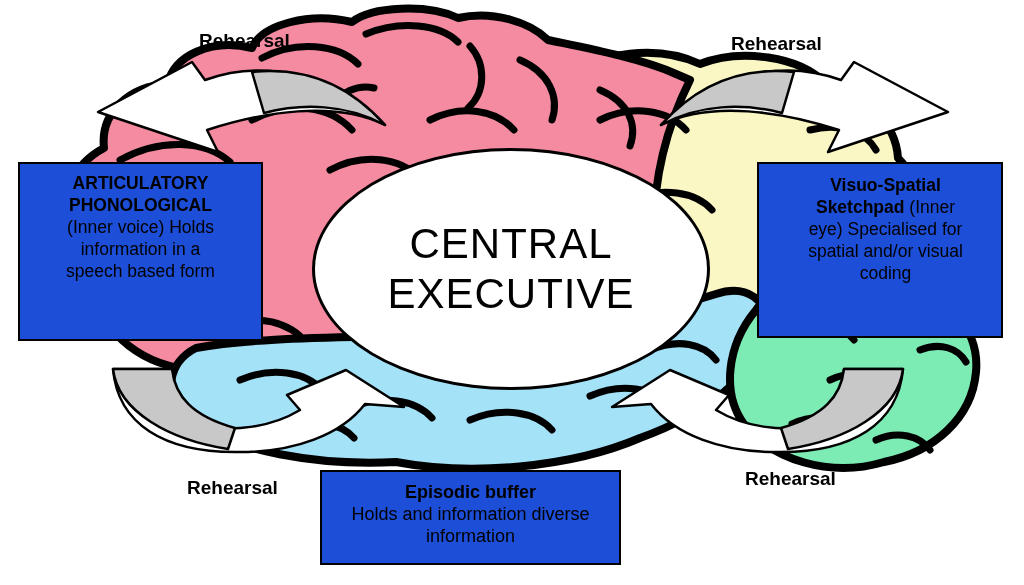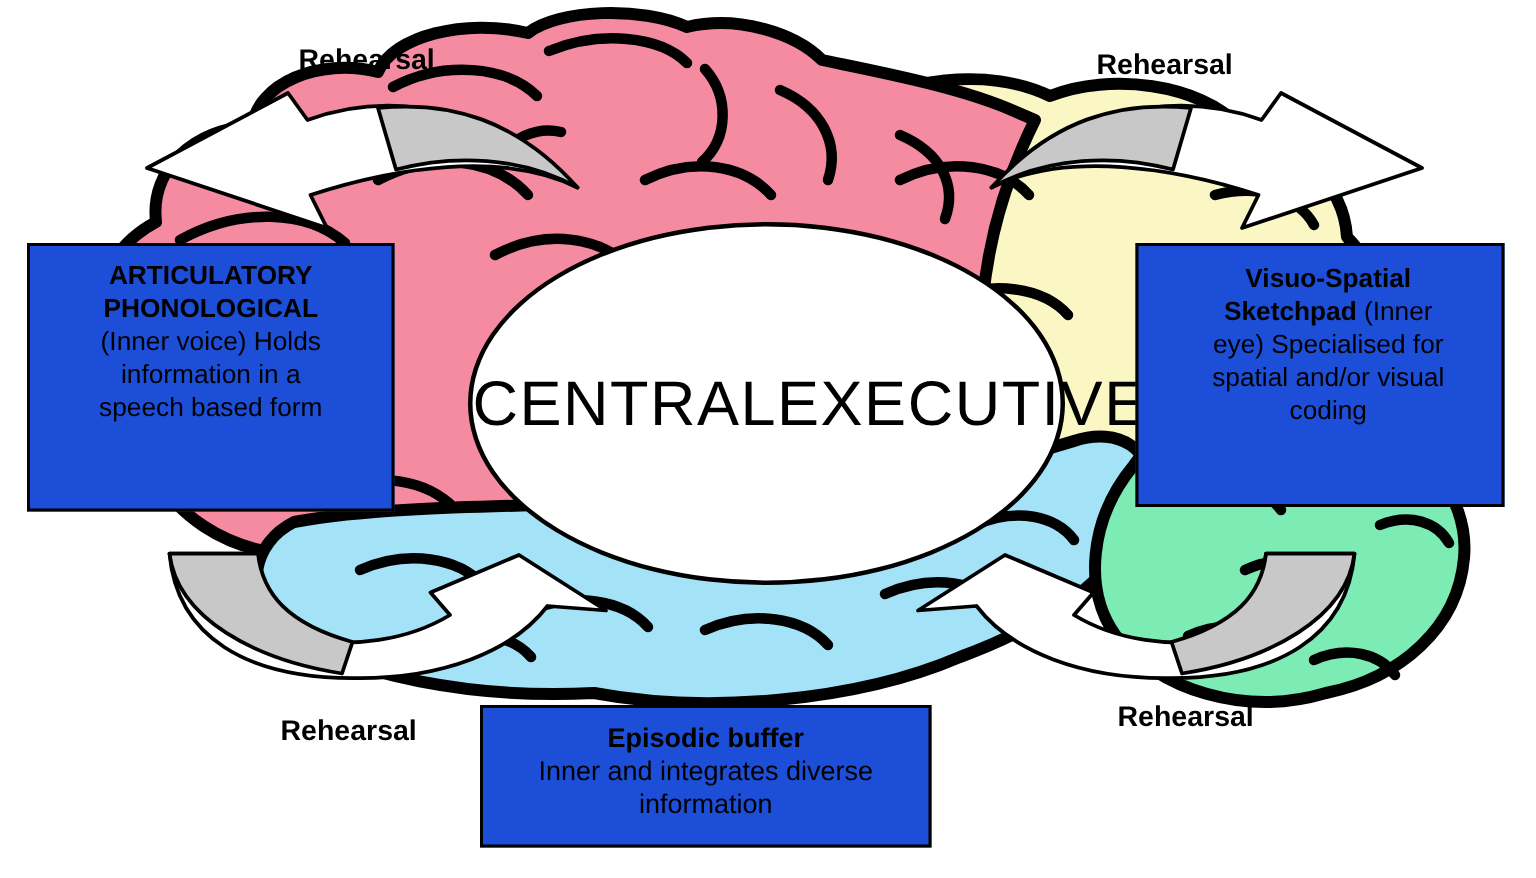--- a/index.html
+++ b/index.html
@@ -4,21 +4,21 @@
 <style>
   html,body{margin:0;padding:0;background:#fff;}
   .stage{
     position:relative;width:1024px;height:585px;background:#fff;overflow:hidden;
     font-family:"Liberation Sans",sans-serif;color:#000;
   }
   .stage svg{position:absolute;left:0;top:0;}
   .ellipse{
     position:absolute;left:312px;top:148px;width:398px;height:242px;
     background:#fff;border:3px solid #000;border-radius:50%;box-sizing:border-box;
-    display:flex;flex-direction:row;align-items:center;justify-content:flex-start;
+    display:flex;flex-direction:column;align-items:center;justify-content:center;
     font-size:42px;line-height:50px;letter-spacing:1px;text-align:center;
   }
   .box{
     position:absolute;background:#1d4ed8;border:2px solid #000;box-sizing:border-box;
     text-align:center;font-size:17.5px;line-height:22px;
   }
   .box-left{left:18px;top:162px;width:245px;height:179px;padding-top:8px;}
   .box-right{left:757px;top:162px;width:246px;height:176px;padding-top:10px;padding-left:11px;}
   .box-bottom{left:320px;top:470px;width:301px;height:95px;padding-top:9px;font-size:18px;}
   .b{font-weight:bold;}
@@ -129,21 +129,21 @@
   <div class="box box-right">
     <div><span class="b">Visuo-Spatial</span><span></span></div>
     <div><span class="b">Sketchpad</span><span> (Inner</span></div>
     <div><span class="b"></span><span>eye) Specialised for</span></div>
     <div><span class="b"></span><span>spatial and/or visual</span></div>
     <div><span class="b"></span><span>coding</span></div>
   </div>
 
   <div class="box box-bottom">
     <div><span class="b">Episodic buffer</span><span></span></div>
-    <div><span class="b"></span><span>Inner and integrates diverse</span></div>
+    <div><span class="b"></span><span>Holds and information diverse</span></div>
     <div><span class="b"></span><span>information</span></div>
   </div>
 
   <div class="rehearsal reh-tl">Rehearsal</div>
   <div class="rehearsal reh-tr">Rehearsal</div>
   <div class="rehearsal reh-bl">Rehearsal</div>
   <div class="rehearsal reh-br">Rehearsal</div>
 
 </div>
 

